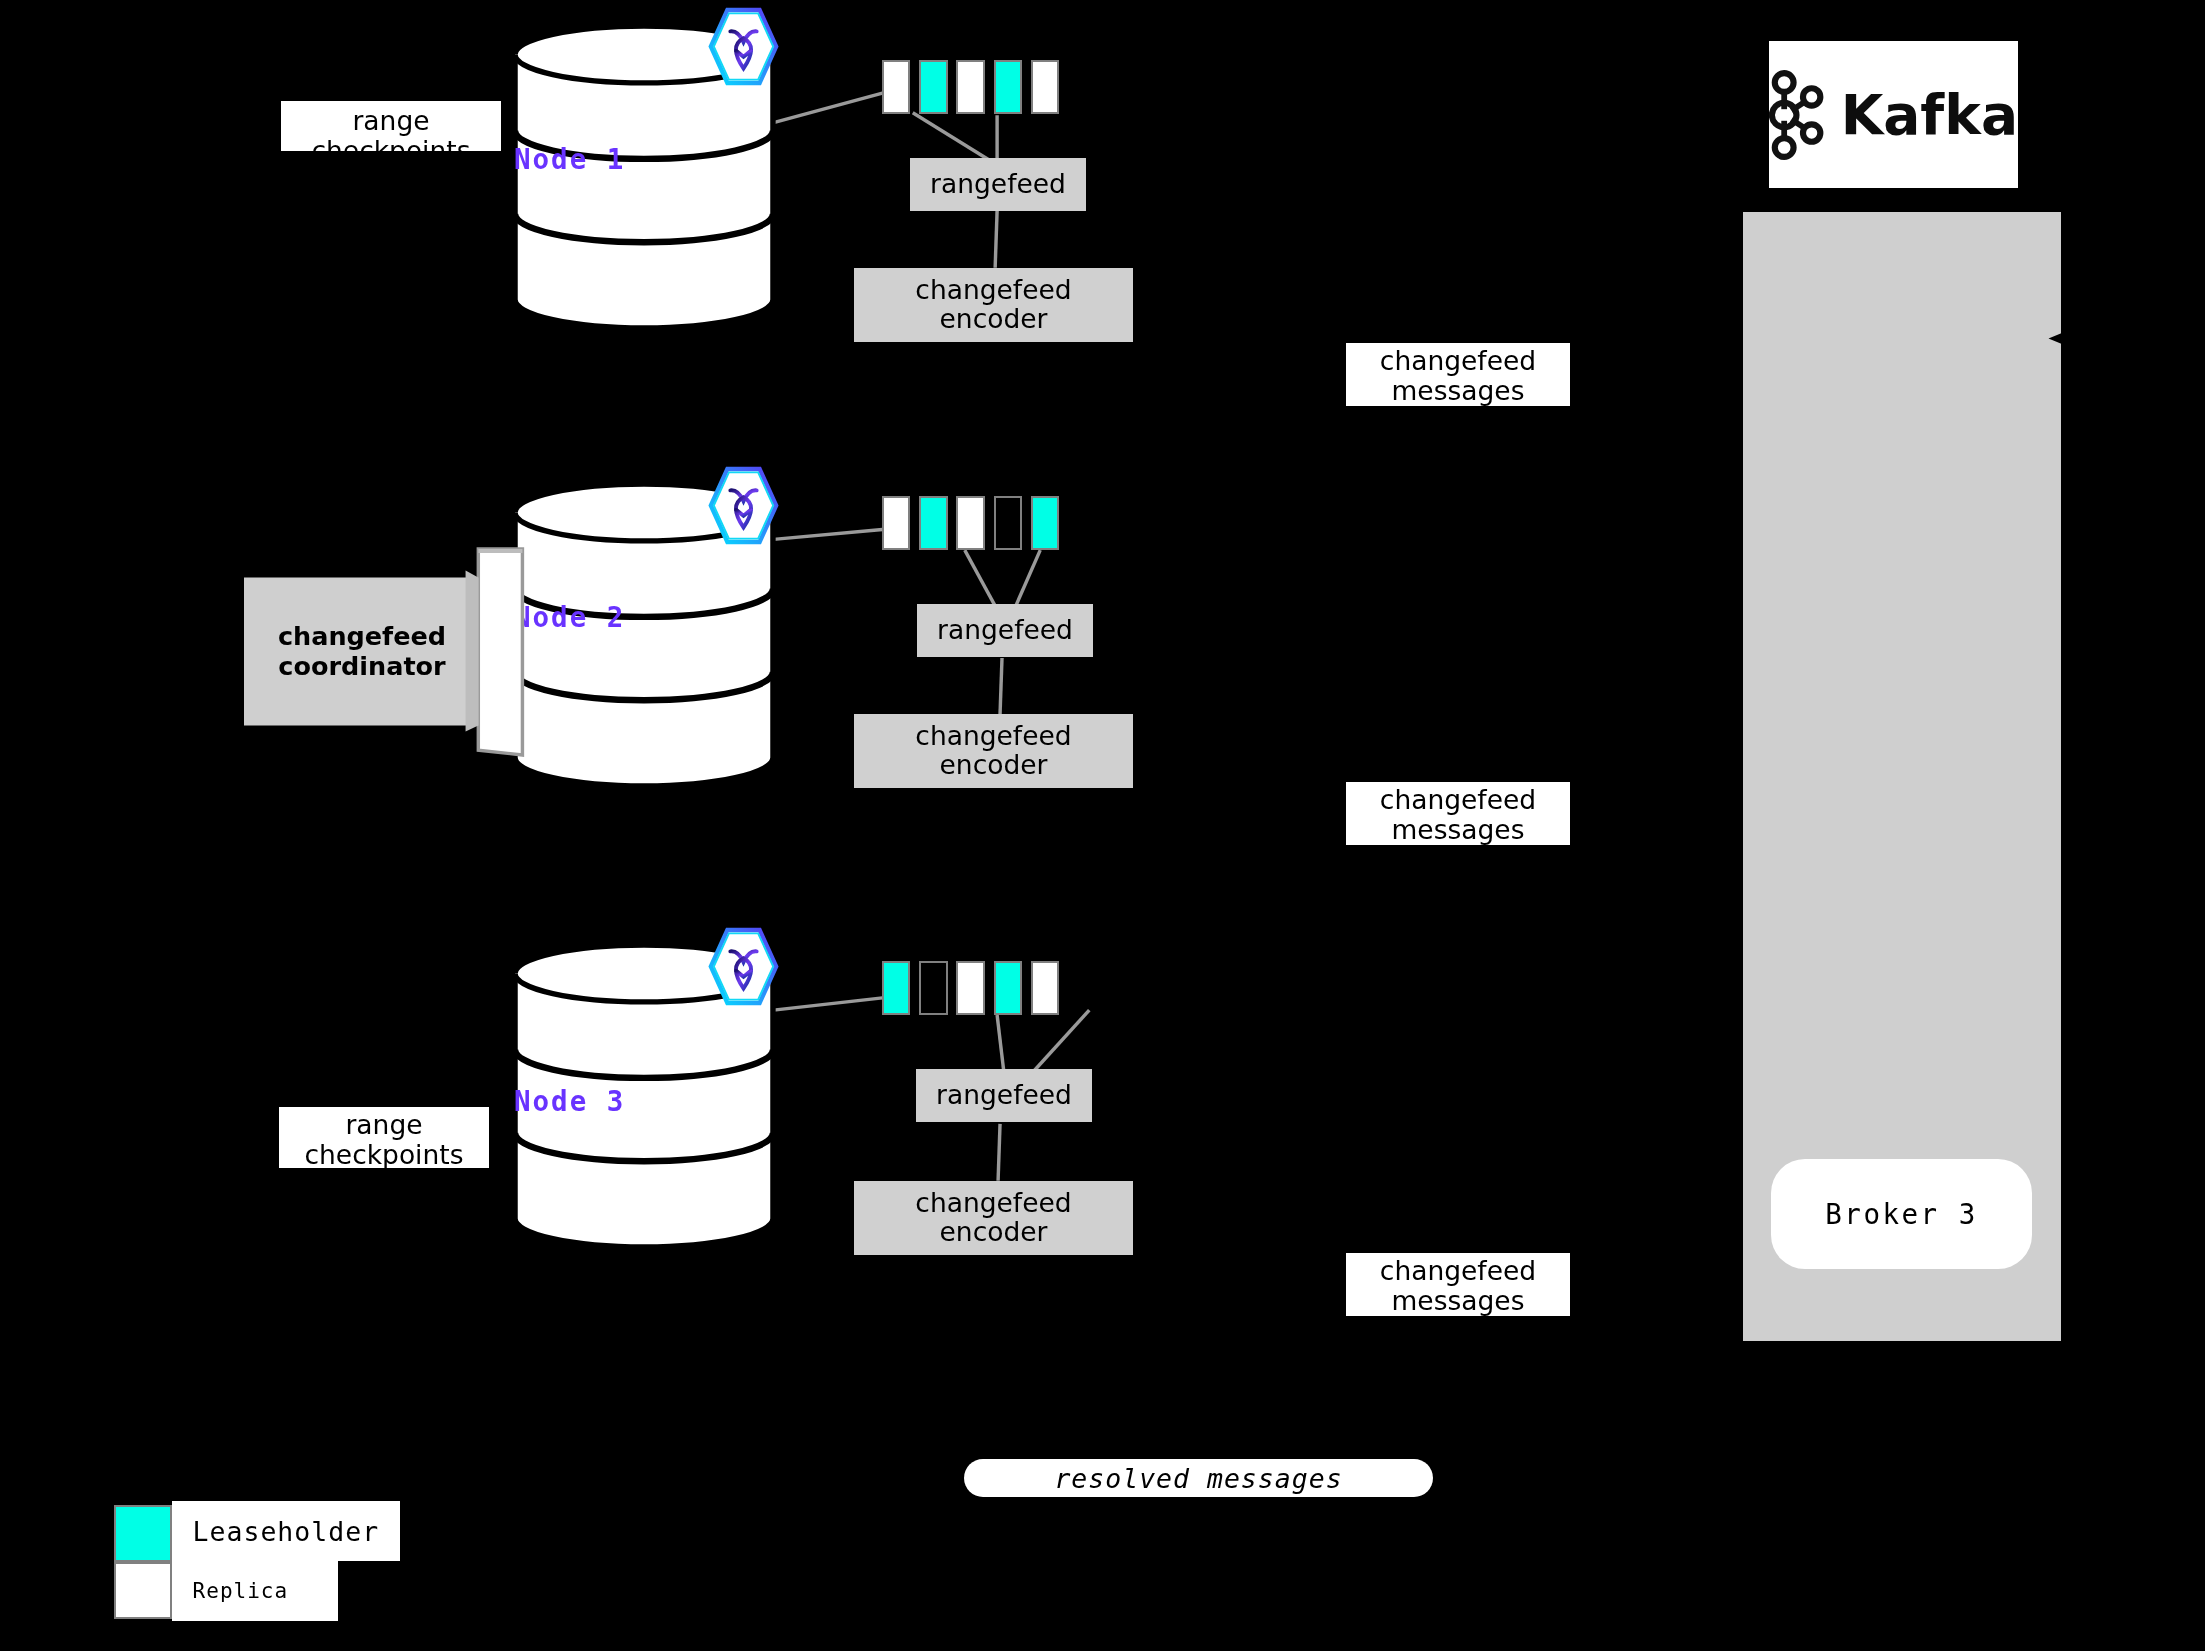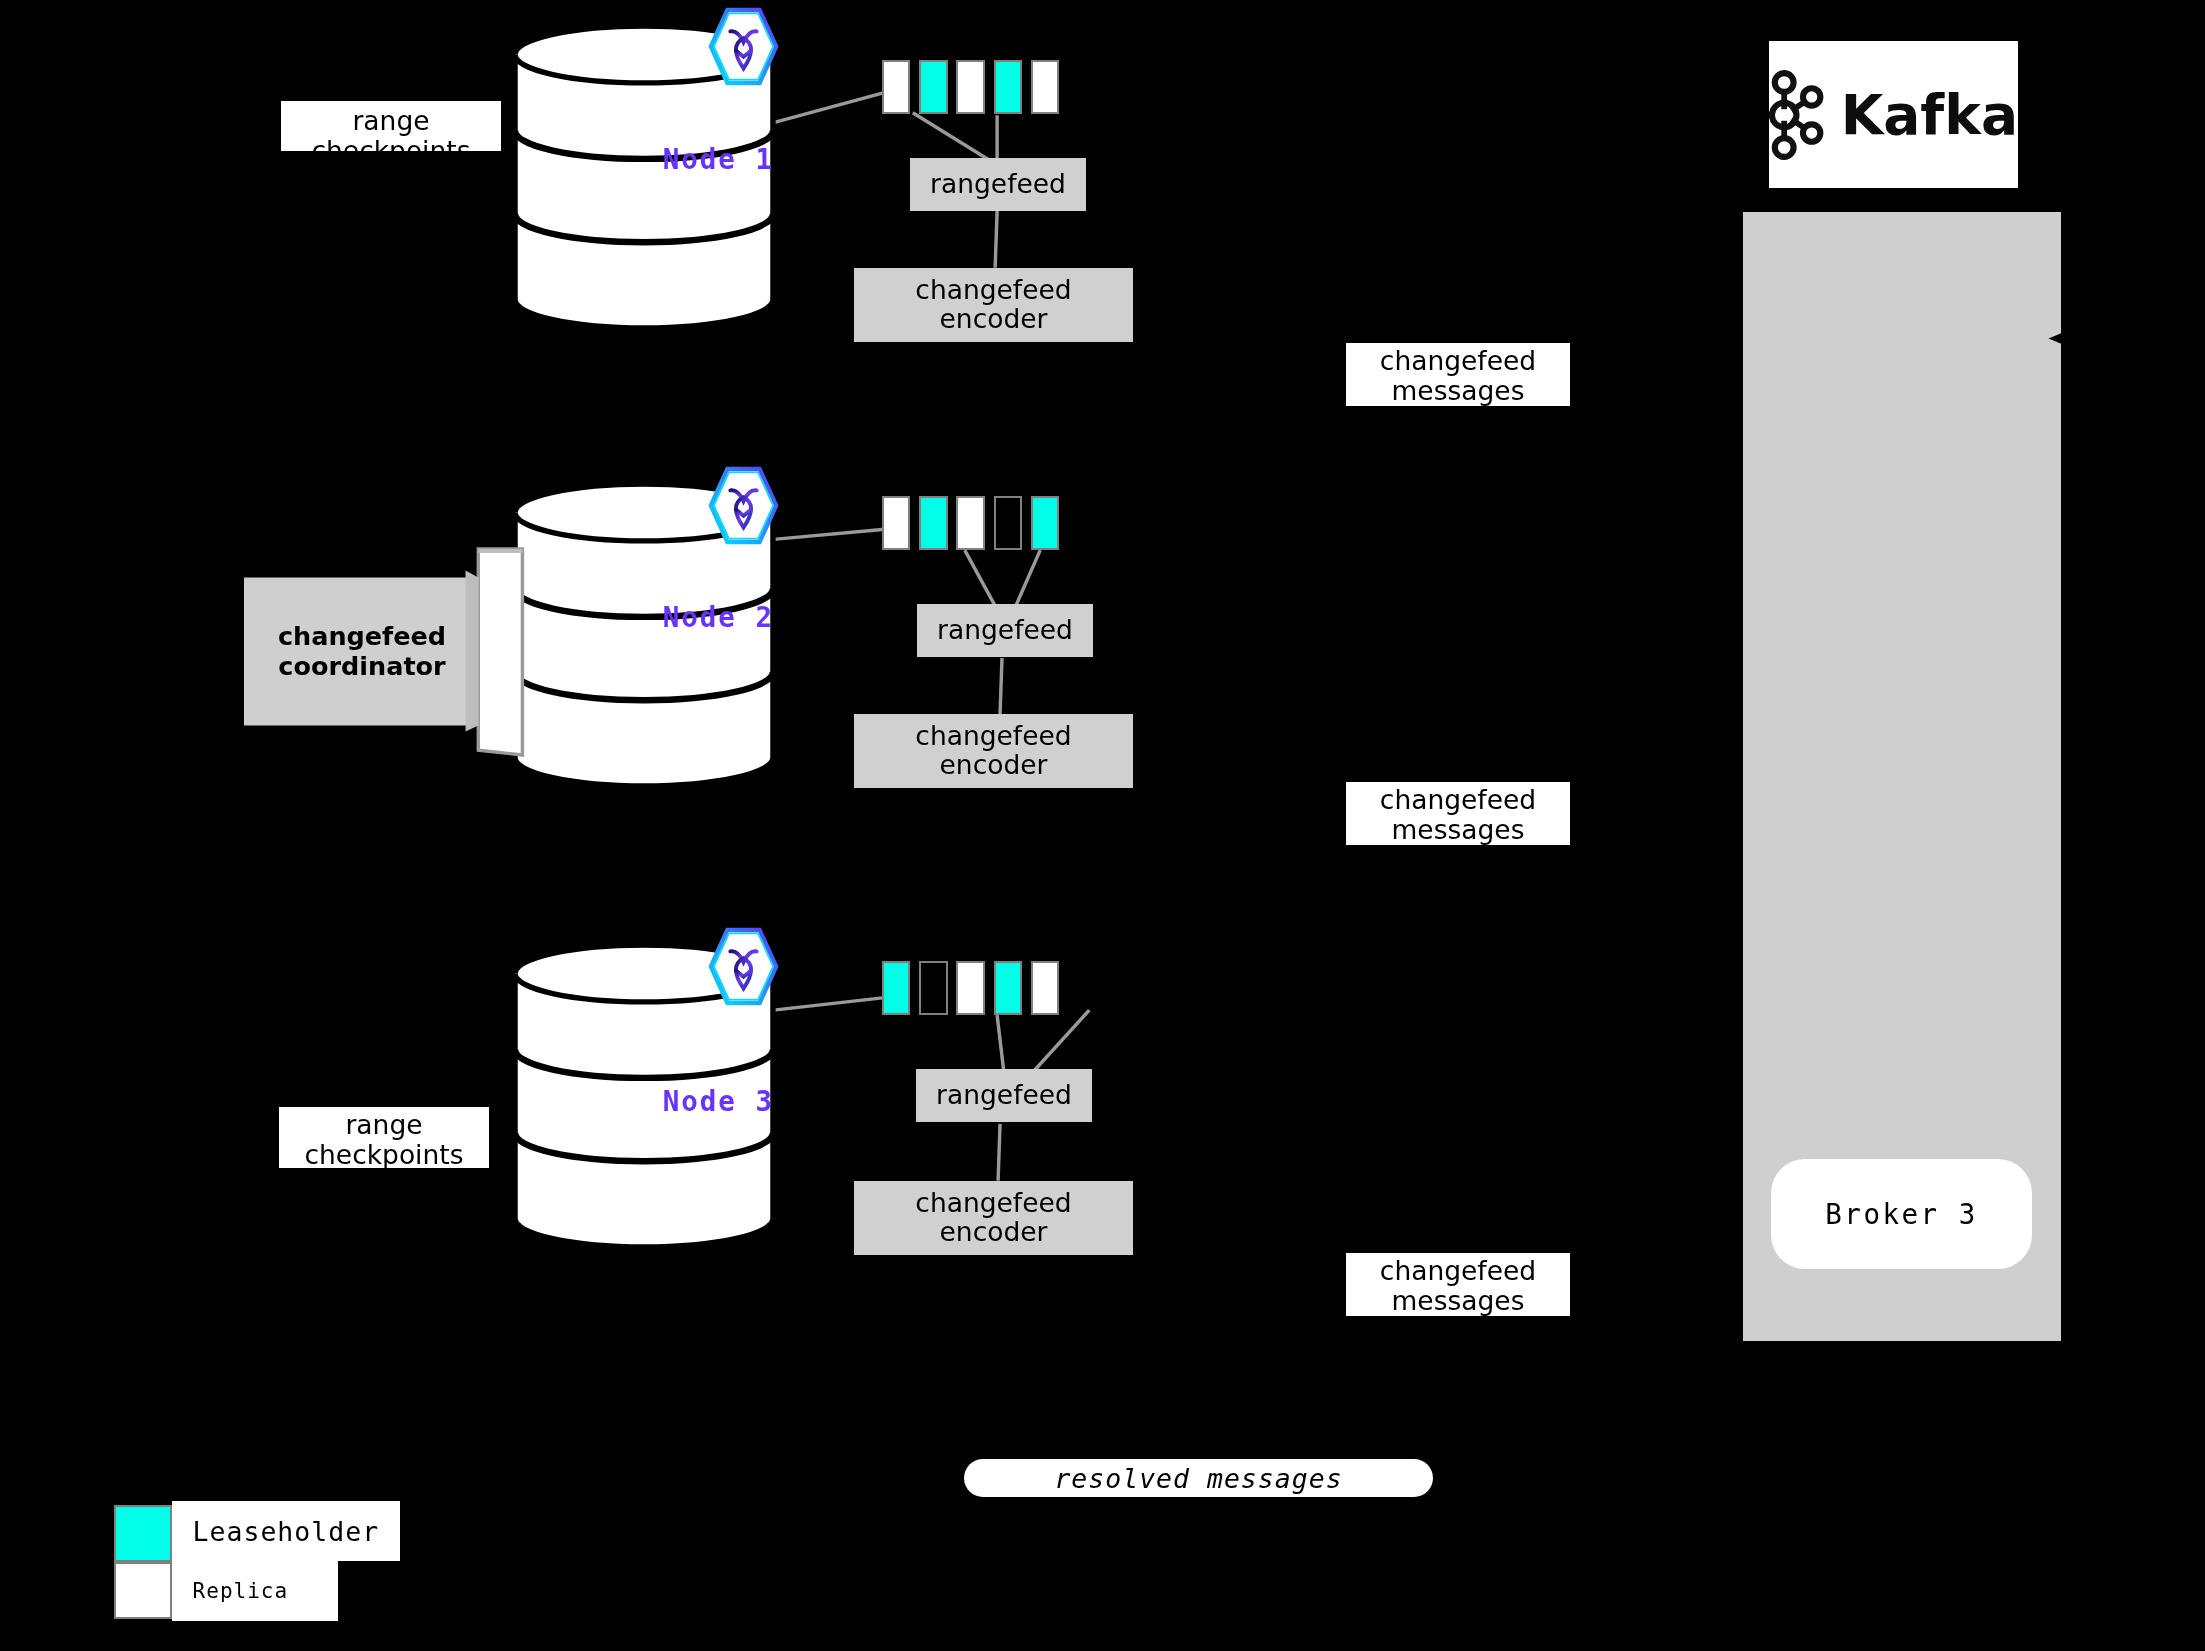--- a/index.html
+++ b/index.html
@@ -12,21 +12,21 @@
   }
   .stage { position:absolute; inset:0; }
 
   
   .abs { position:absolute; }
 
   
   .cyl { position:absolute; }
   .cyl svg { display:block; width:100%; height:100%; overflow:visible; }
   .node-label {
-    position:absolute; left:0; right:0; text-align:right;
+    position:absolute; left:0; right:0; text-align:left;
     color:#6933FF; font-weight:bold;
     font-family:"DejaVu Sans Mono", monospace;
     letter-spacing:2px;
     white-space:nowrap;
   }
 
   
   .crdb { position:absolute; }
   .crdb svg { display:block; width:100%; height:100%; }
 

